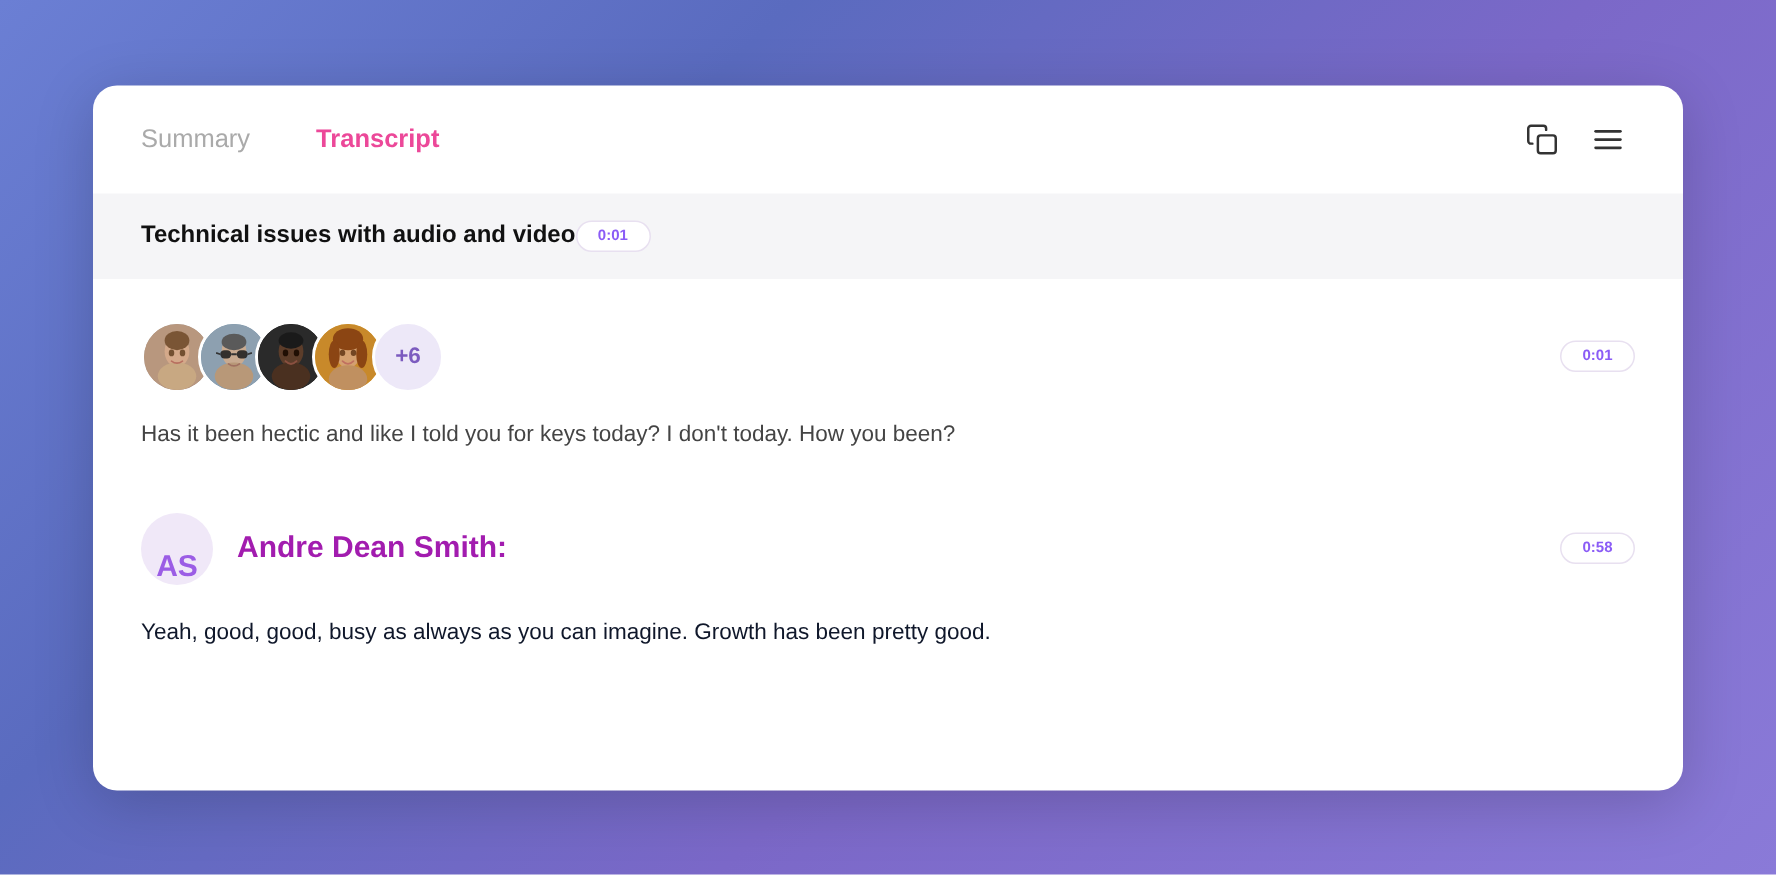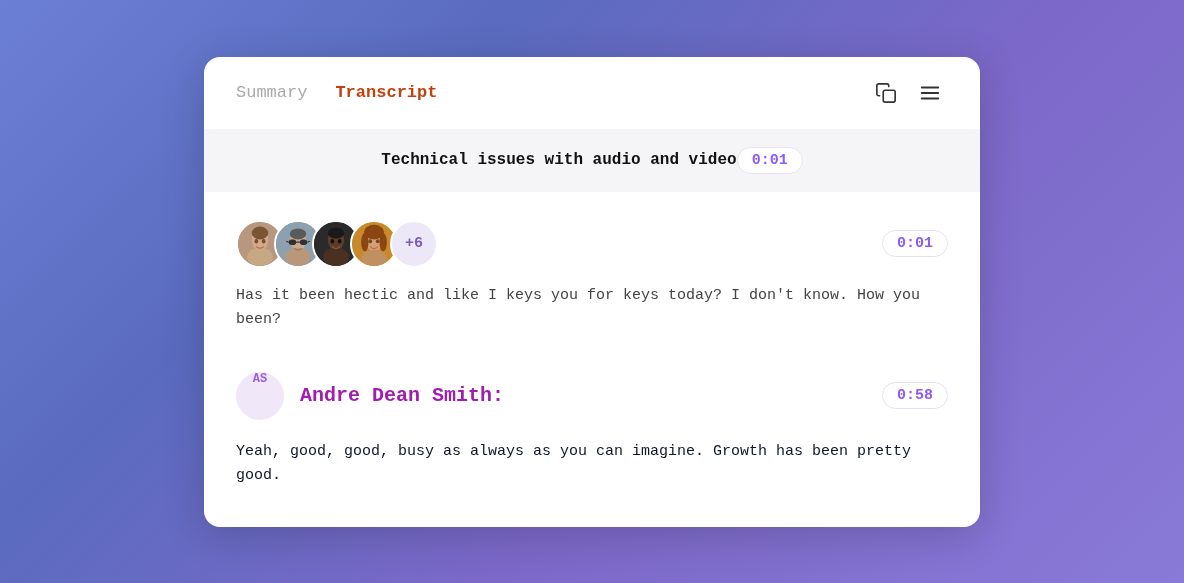--- a/index.html
+++ b/index.html
@@ -11,25 +11,24 @@
       display: flex;
       align-items: center;
       justify-content: center;
       font-family: -apple-system, BlinkMacSystemFont, 'Segoe UI', sans-serif;
       overflow: hidden;
     }
 
     .card {
       background: #ffffff;
       border-radius: 16px;
-      width: 776px;
+      width: 1060px;
       min-height: 470px;
       overflow: hidden;
       box-shadow: 0 8px 40px rgba(0,0,0,0.18);
-      font-family: Liberation Mono, monospace;
     }
 
     
     .nav {
       display: flex;
       align-items: center;
       padding: 0 32px;
       height: 72px;
       border-bottom: none;
     }
@@ -40,22 +39,23 @@
       padding: 4px 0;
       margin-right: 28px;
     }
 
     .nav-tab.inactive {
       color: #aaaaaa;
       font-weight: 400;
     }
 
     .nav-tab.active {
-      color: #c2410c;
-      font-weight: 700;
+      color: #ec4899;
+      font-weight: 700;
+      margin-left: 16px;
     }
 
     .nav-spacer { flex: 1; }
 
     .nav-icon {
       width: 36px;
       height: 36px;
       display: flex;
       align-items: center;
       justify-content: center;
@@ -68,35 +68,35 @@
       width: 22px;
       height: 22px;
     }
 
     
     .topic-banner {
       background: #f5f5f7;
       padding: 18px 32px;
       display: flex;
       align-items: center;
-      justify-content: center;
+      justify-content: flex-start;
     }
 
     .topic-title {
       font-size: 16px;
       font-weight: 700;
       color: #111111;
     }
 
     .time-badge {
       background: #ffffff;
       border: 1.5px solid #e8e0f0;
       border-radius: 20px;
       padding: 4px 14px;
-      font-size: 15px;
+      font-size: 10px;
       font-weight: 600;
       color: #8b5cf6;
     }
 
     
     .participants-section {
       padding: 28px 32px 16px 32px;
       display: flex;
       align-items: center;
       justify-content: space-between;
@@ -174,23 +174,23 @@
       align-items: center;
       gap: 16px;
     }
 
     .speaker-avatar {
       width: 48px;
       height: 48px;
       border-radius: 50%;
       background: #f0e8f8;
       display: flex;
-      align-items: flex-start;
-      justify-content: center;
-      font-size: 12px;
+      align-items: flex-end;
+      justify-content: center;
+      font-size: 20px;
       font-weight: 700;
       color: #9b5de5;
       flex-shrink: 0;
     }
 
     .speaker-name {
       font-size: 20px;
       font-weight: 700;
       color: #a21caf;
     }
@@ -297,21 +297,21 @@
       </div>
 
       <div class="avatar-more">
         <span>+6</span>
       </div>
     </div>
     <span class="time-badge">0:01</span>
   </div>
 
   <div class="transcript-text">
-    <span>Has it been hectic and like I keys you for keys today? I don't know. How you been?</span>
+    <span>Has it been hectic and like I told you for keys today? I don't today. How you been?</span>
   </div>
 
   <div class="speaker-section">
     <div class="speaker-info">
       <div class="speaker-avatar">
         <span>AS</span>
       </div>
       <span class="speaker-name">Andre Dean Smith:</span>
     </div>
     <span class="time-badge">0:58</span>

